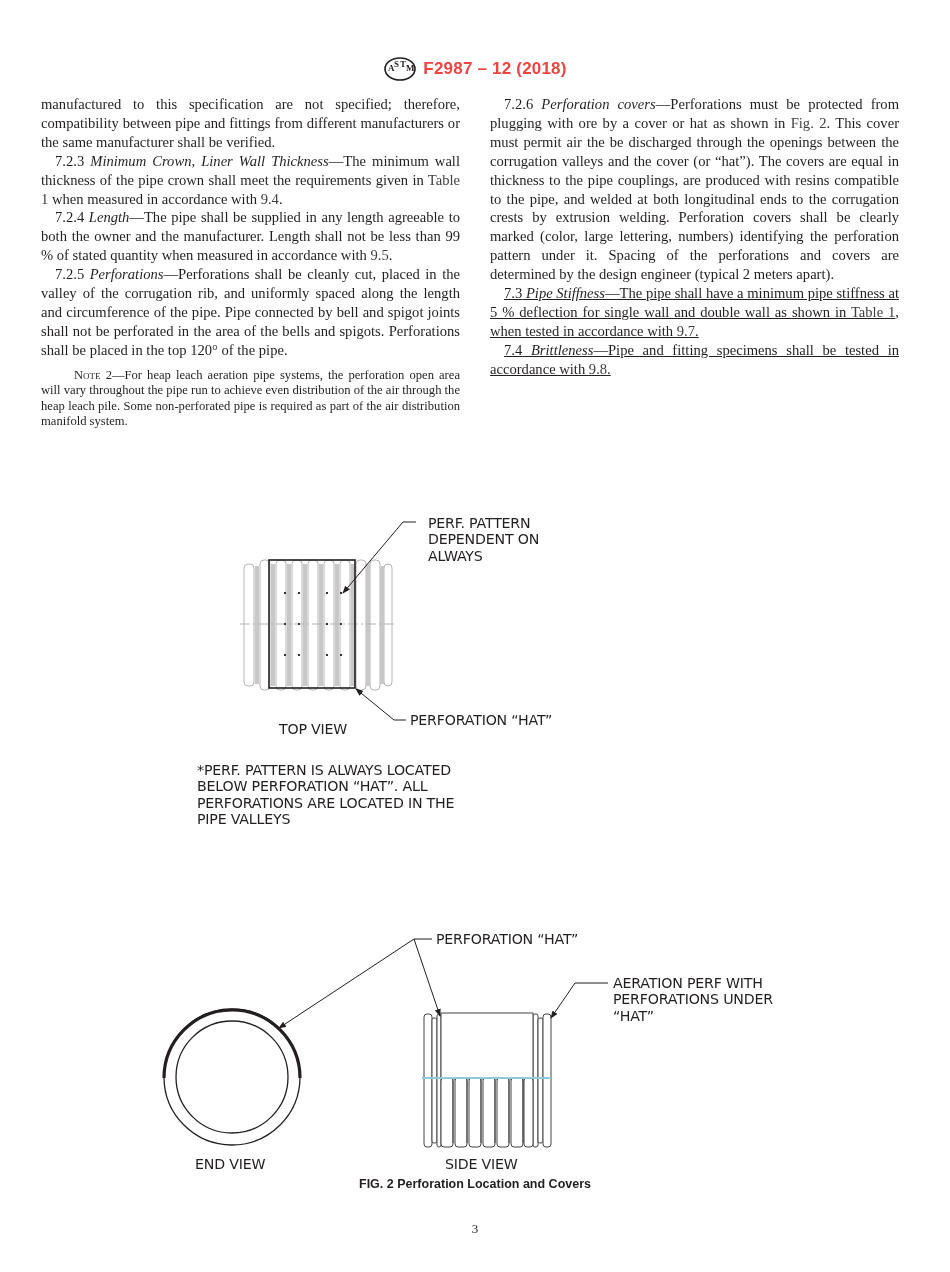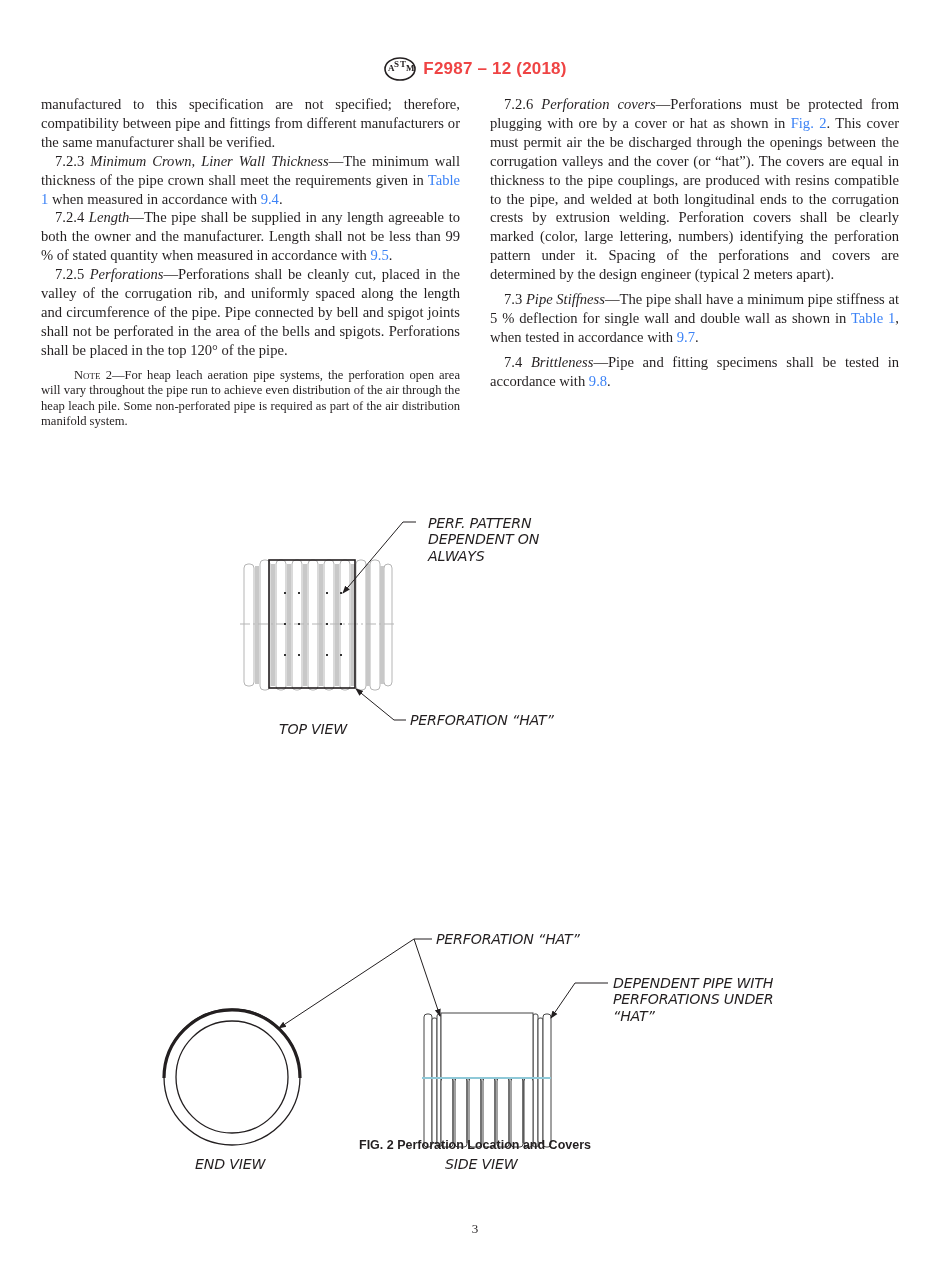--- a/index.html
+++ b/index.html
@@ -7,31 +7,31 @@
     .header { position: absolute; top: 56px; left: 0; width: 950px; text-align: center; }
     .header-inner { display: inline-flex; align-items: center; gap: 6px; }
     .astm-logo { width: 34px; height: 26px; }
     .doc-id { font-family: "Liberation Sans", sans-serif; font-weight: bold; font-size: 17px; color: #ef4444; letter-spacing: 0.2px; }
 
     .col { position: absolute; top: 95px; font-family: "Liberation Serif", serif; font-size: 14.6px; line-height: 18.9px; text-align: justify; }
     .col-left { left: 41px; width: 419px; }
     .col-right { left: 490px; width: 409px; }
     .col p { margin: 0; text-indent: 14px; hyphens: auto; }
     .col p.noindent { text-indent: 0; }
-    .col p.gap { margin-top: 6px; }
+    .col p.gap { margin-top: 0; text-decoration: underline; }
     .small { font-size: 12.6px; line-height: 15.6px; }
     .note { margin-top: 8px !important; }
     .sc { font-variant: small-caps; margin-left: 19px; }
     em { font-style: italic; }
-    .link { color: #3b82f6; cursor: pointer; }
-
-    .fig { position: absolute; left: 0; top: 0; width: 950px; height: 1272px; pointer-events: none; font-style: italic; }
+    .link { color: #404040; cursor: pointer; }
+
+    .fig { position: absolute; left: 0; top: 0; width: 950px; height: 1272px; pointer-events: none; }
     .fig svg { position: absolute; left: 0; top: 0; }
     .lbl { position: absolute; font-family: "DejaVu Sans", sans-serif; font-size: 14.2px; line-height: 16.4px; color: #231f20; white-space: nowrap; letter-spacing: -0.2px; }
-    .caption { position: absolute; top: 1138px; left: 0; width: 950px; text-align: center; font-family: "Liberation Sans", sans-serif; font-weight: bold; font-size: 12.5px; color: #231f20; }
+    .caption { position: absolute; top: 1177px; left: 0; width: 950px; text-align: center; font-family: "Liberation Sans", sans-serif; font-weight: bold; font-size: 12.5px; color: #231f20; }
     .page-num { position: absolute; top: 1221px; left: 0; width: 950px; text-align: center; font-family: "Liberation Serif", serif; font-size: 13px; color: #231f20; }
   </style>
 </head>
 <body>
 
 <div class="header">
   <span class="header-inner">
     <svg class="astm-logo" viewBox="0 0 34 26">
       <g fill="none" stroke="#231f20" stroke-width="1.6">
         <ellipse cx="17" cy="13" rx="15" ry="11"></ellipse>
@@ -186,24 +186,30 @@
     <polyline points="608,983 575,983 551,1018" fill="none" stroke="#231f20" stroke-width="1" marker-end="url(#arr)"></polyline>
   </svg>
 
   <div class="lbl" style="left:428px; top:515px;">
     <div>PERF. PATTERN</div>
     <div>DEPENDENT ON</div>
     <div>ALWAYS</div>
   </div>
   <div class="lbl" style="left:410px; top:712px;">PERFORATION “HAT”</div>
   <div class="lbl" style="left:279px; top:721px;">TOP VIEW</div>
+  <div class="lbl" style="left:197px; top:762px;">
+    <div>*PERF. PATTERN IS ALWAYS LOCATED</div>
+    <div>BELOW PERFORATION “HAT”. ALL</div>
+    <div>PERFORATIONS ARE LOCATED IN THE</div>
+    <div>PIPE VALLEYS</div>
+  </div>
 
   <div class="lbl" style="left:436px; top:931px;">PERFORATION “HAT”</div>
   <div class="lbl" style="left:613px; top:975px;">
-    <div>DEPENDENT PIPE WITH</div>
+    <div>AERATION PERF WITH</div>
     <div>PERFORATIONS UNDER</div>
     <div>“HAT”</div>
   </div>
   <div class="lbl" style="left:195px; top:1156px;">END VIEW</div>
   <div class="lbl" style="left:445px; top:1156px;">SIDE VIEW</div>
 </div>
 
 <div class="caption">FIG. 2 Perforation Location and Covers</div>
 <div class="page-num">3</div>
 

